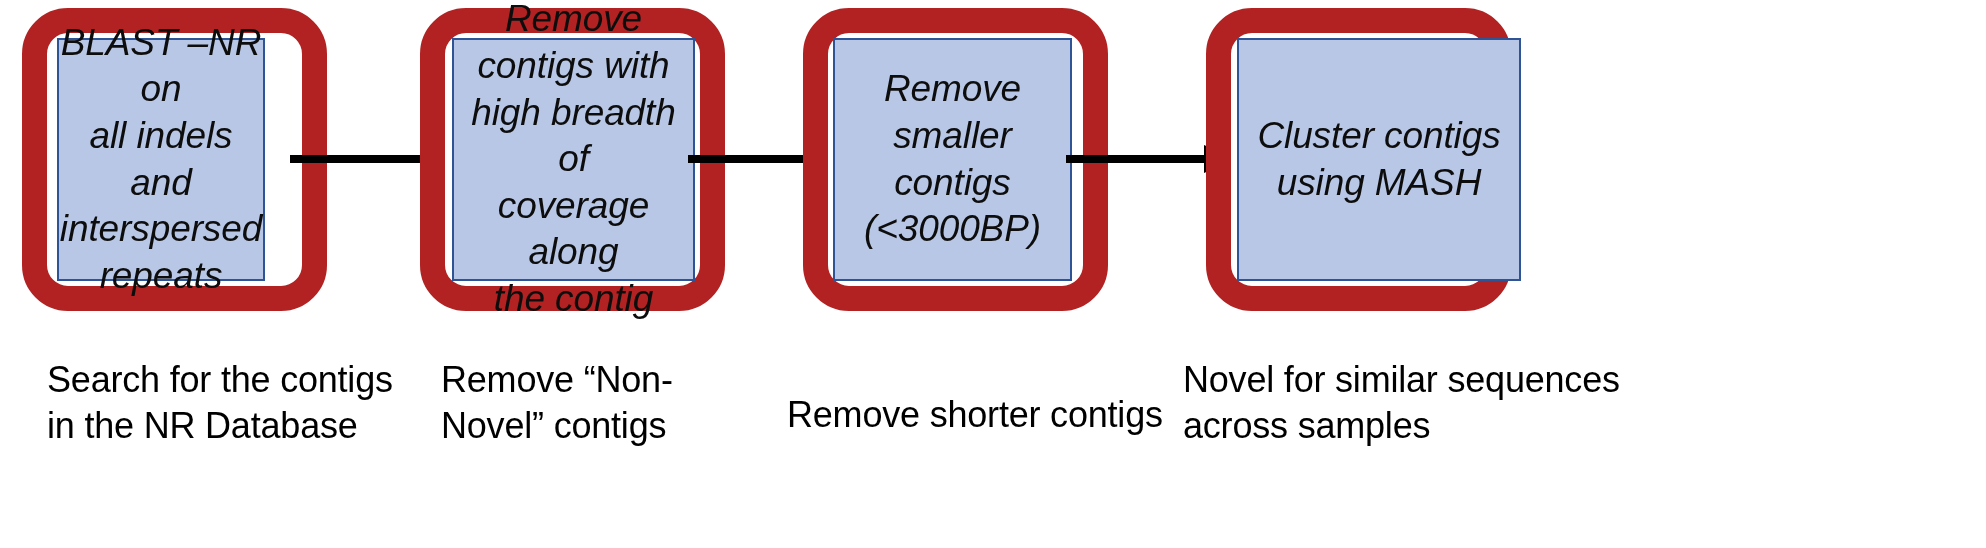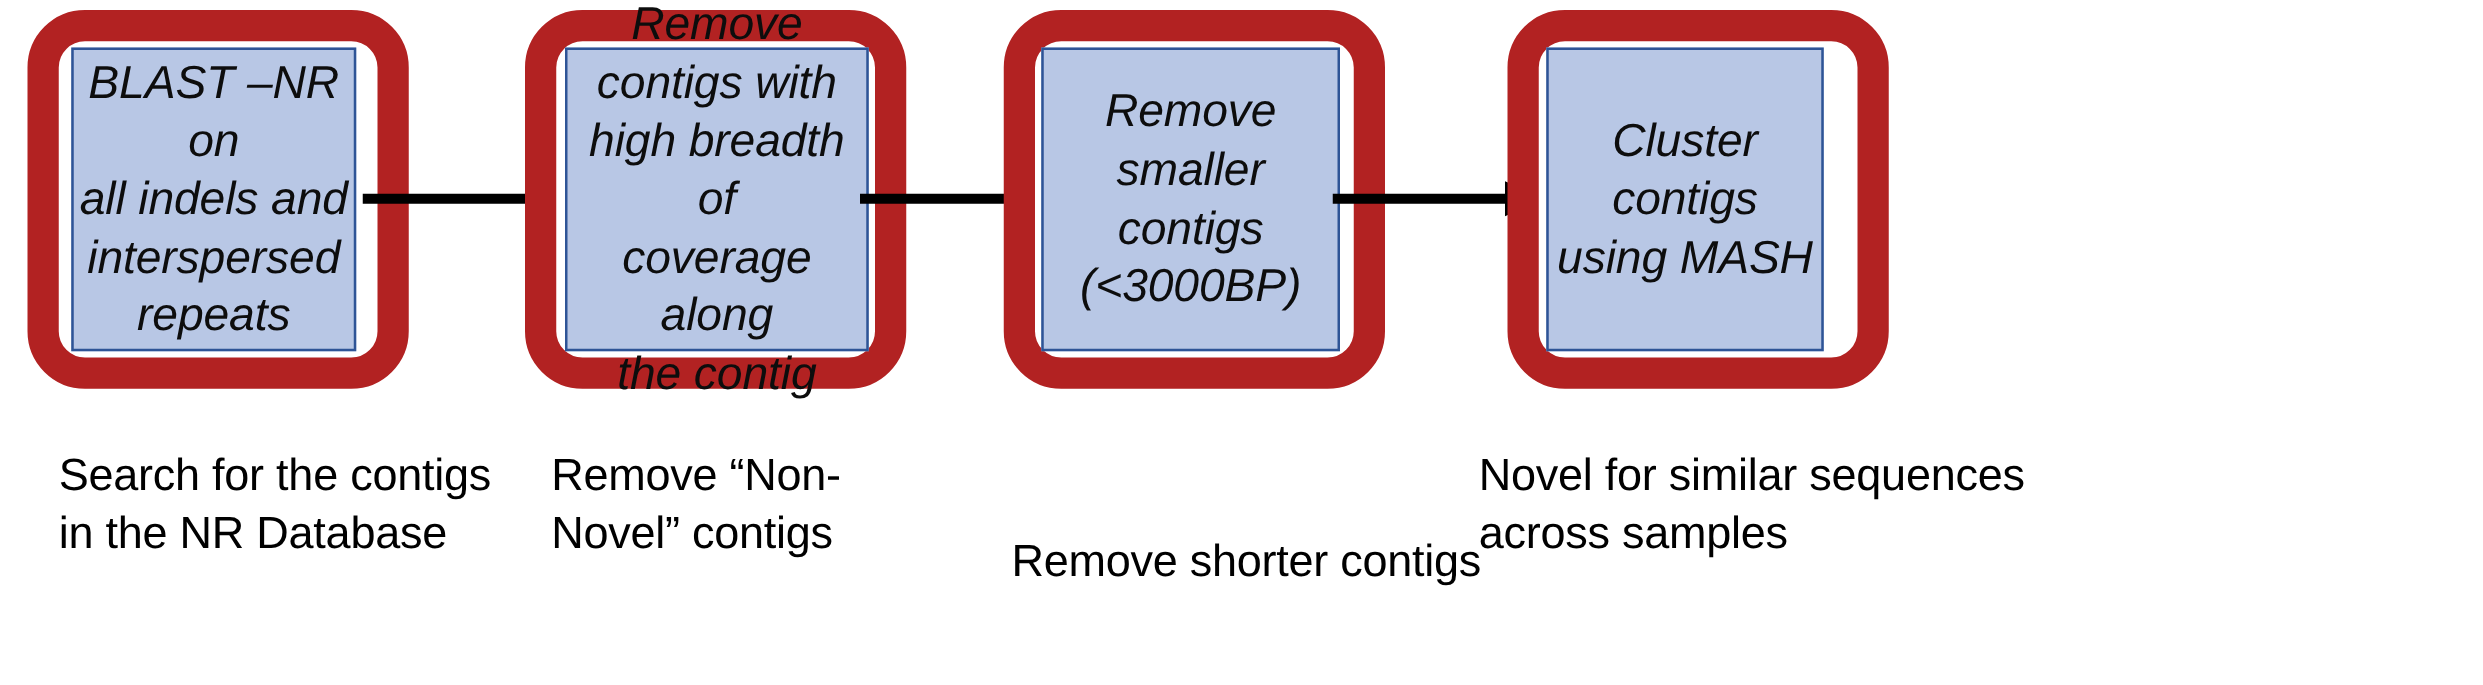--- a/index.html
+++ b/index.html
@@ -72,21 +72,21 @@
     text-align: left;
     letter-spacing: -0.2px;
   }
 </style>
 </head>
 <body>
 
 <div id="stage">
 
   <div class="step-capsule" style="left:22px; top:8px; width:305px; height:303px; border-width:25px; border-color:#B22222;"></div>
-  <div class="step-box" style="left:57px; top:38px; width:228px; height:243px; background:#B8C7E5; border-color:#2E5496;">
+  <div class="step-box" style="left:57px; top:38px; width:208px; height:243px; background:#B8C7E5; border-color:#2E5496;">
     <span class="step-box-text">BLAST –NR on
 all indels and
 interspersed
 repeats</span>
   </div>
 
   <svg class="arrow" style="left:290px; top:144px; width:168px;" viewBox="0 0 168 30" preserveAspectRatio="none">
     <path d="M0,11 L136,11 L136,1 L168,15 L136,29 L136,19 L0,19 Z" fill="#000000"></path>
   </svg>
 
@@ -108,29 +108,29 @@
     <span class="step-box-text">Remove
 smaller contigs
 (&lt;3000BP)</span>
   </div>
 
   <svg class="arrow" style="left:1066px; top:144px; width:170px;" viewBox="0 0 170 30" preserveAspectRatio="none">
     <path d="M0,11 L138,11 L138,1 L170,15 L138,29 L138,19 L0,19 Z" fill="#000000"></path>
   </svg>
 
   <div class="step-capsule" style="left:1206px; top:8px; width:305px; height:303px; border-width:25px; border-color:#B22222;"></div>
-  <div class="step-box" style="left:1237px; top:38px; width:222px; height:243px; background:#B8C7E5; border-color:#2E5496;">
+  <div class="step-box" style="left:1237px; top:38px; width:284px; height:243px; background:#B8C7E5; border-color:#2E5496;">
     <span class="step-box-text">Cluster contigs
 using MASH</span>
   </div>
 
   <div class="caption" style="left:47px; top:357px; width:400px;">Search for the contigs
 in the NR Database</div>
 
   <div class="caption" style="left:441px; top:357px; width:330px;">Remove “Non-
 Novel” contigs</div>
 
-  <div class="caption" style="left:787px; top:426px; width:420px;text-align:center;">Remove shorter contigs</div>
+  <div class="caption" style="left:787px; top:392px; width:420px;">Remove shorter contigs</div>
 
   <div class="caption" style="left:1183px; top:357px; width:520px;">Novel for similar sequences
 across samples</div>
 
 </div>
 
 </body></html>

